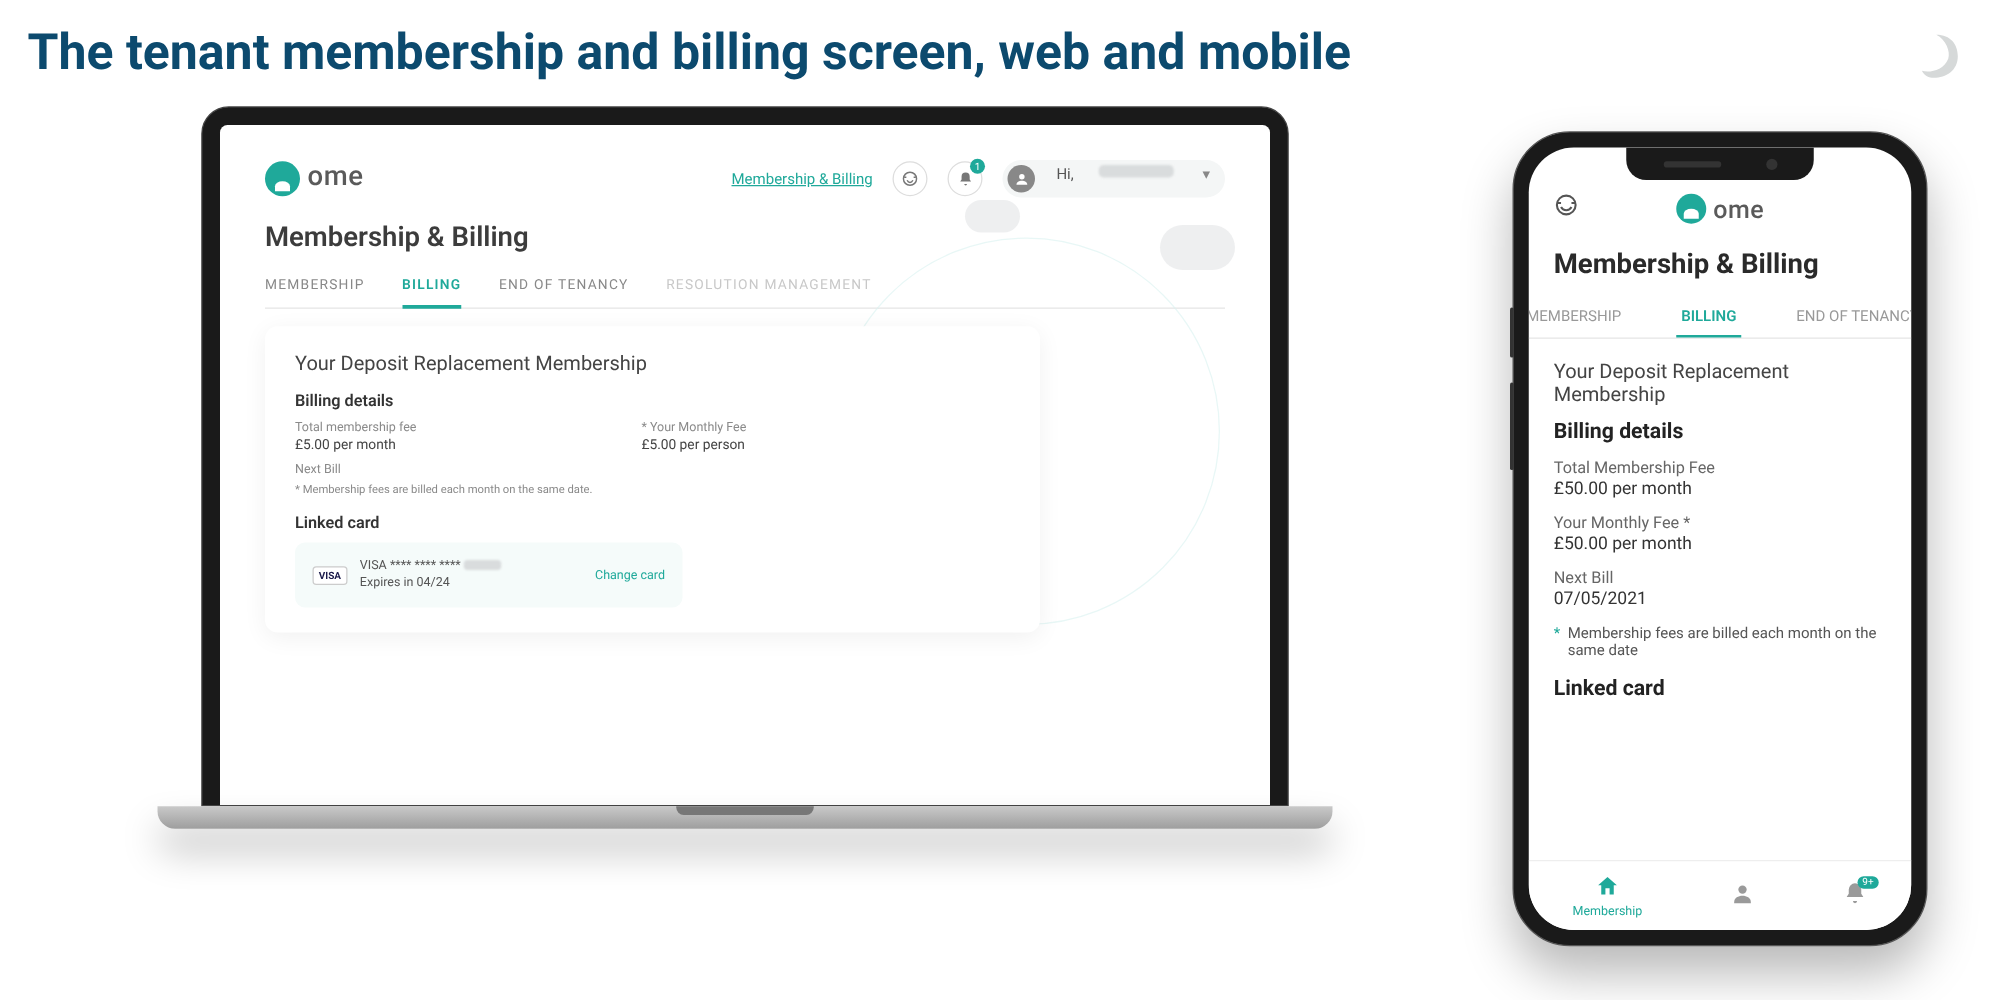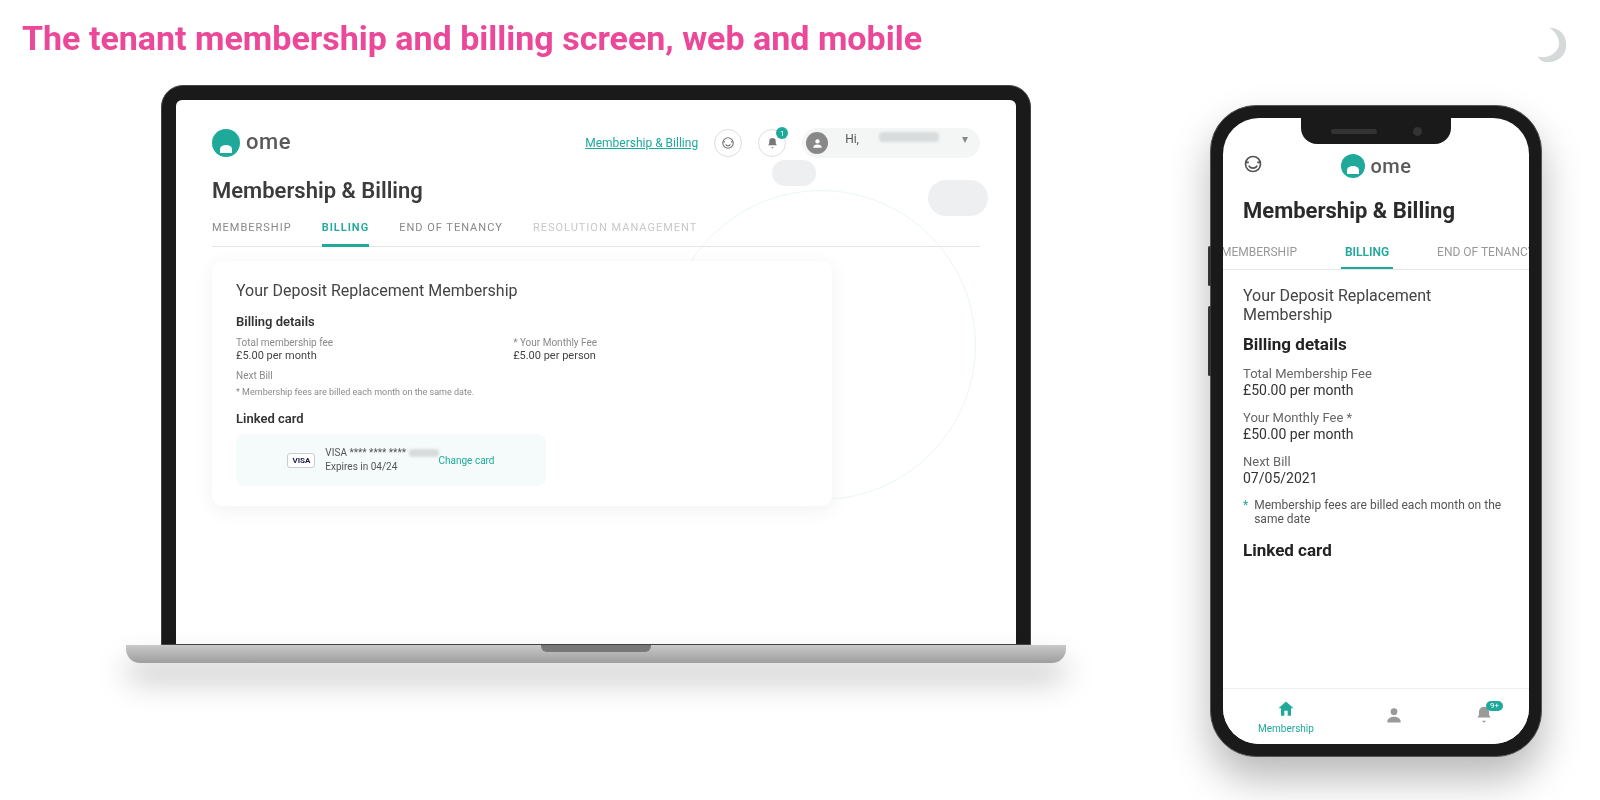--- a/index.html
+++ b/index.html
@@ -1,17 +1,17 @@
 <!DOCTYPE html>
 <html><head>
 <meta charset="utf-8">
 <style>
 *{box-sizing:border-box;margin:0;padding:0;font-family:-apple-system,BlinkMacSystemFont,"Segoe UI",Roboto,sans-serif}
 body{background:#fff;width:1600px;height:800px;position:relative;overflow:hidden}
-.page-title{position:absolute;top:18px;left:22px;font-size:34px;font-weight:700;color:#ec4899}
+.page-title{position:absolute;top:18px;left:22px;font-size:40px;font-weight:700;color:#0c4a6e}
 .corner-logo{position:absolute;top:22px;right:28px;width:46px;height:46px}
 .corner-logo svg{width:100%;height:100%}
 
 
 .laptop{position:absolute;top:85px;left:126px;width:940px;height:680px}
 .laptop-screen-frame{width:870px;height:560px;margin:0 auto;background:#1a1a1a;border-radius:22px 22px 0 0;padding:14px 14px 0 14px;position:relative;border:1px solid #444}
 .laptop-screen{width:100%;height:100%;background:#fff;border-radius:6px 6px 0 0;overflow:hidden;position:relative}
 .laptop-base{width:940px;height:18px;background:linear-gradient(to bottom,#c9c9c9,#9e9e9e);border-radius:0 0 14px 14px;position:relative;box-shadow:0 18px 30px rgba(0,0,0,.25)}
 .laptop-notch{position:absolute;top:0;left:50%;transform:translateX(-50%);width:110px;height:7px;background:#777;border-radius:0 0 6px 6px}
 
@@ -40,21 +40,21 @@
 .tab.disabled{color:#c8c8c8}
 
 .card{background:#fff;border-radius:10px;box-shadow:0 4px 20px rgba(0,0,0,.06);padding:20px 24px;margin-top:14px;position:relative;z-index:2;width:620px}
 .card h3{font-size:16px;font-weight:400;color:#444;margin-bottom:14px}
 .sub-h{font-size:13px;font-weight:600;color:#333;margin:8px 0}
 .detail-row{display:flex;gap:180px;margin-bottom:8px}
 .detail-label{font-size:10px;color:#8a8a8a;margin-bottom:1px}
 .detail-val{font-size:11px;color:#444}
 .note{font-size:9px;color:#8a8a8a;margin:6px 0 14px}
 
-.linked-card-box{background:#f5fbfa;border-radius:8px;padding:12px 14px;display:flex;align-items:center;justify-content:center;width:310px}
+.linked-card-box{background:#f5fbfa;border-radius:8px;padding:12px 14px;display:flex;align-items:center;justify-content:space-between;width:310px}
 .lc-left{display:flex;align-items:center;gap:10px}
 .visa-badge{background:#fff;border:1px solid #ccc;border-radius:3px;padding:2px 4px;font-size:8px;font-weight:700;color:#1a1a4a}
 .lc-text{font-size:10px;color:#555;line-height:1.4}
 .lc-text .blur{display:inline-block;width:30px;height:8px;background:#d9dcdd;border-radius:3px;filter:blur(1px);vertical-align:middle}
 .change-link{color:#1fa99a;font-size:10px}
 
 
 .phone{position:absolute;top:105px;right:58px;width:332px;height:652px;border-radius:46px;background:#1a1a1a;padding:12px;box-shadow:0 22px 40px rgba(0,0,0,.28);border:1px solid #555}
 .phone::before{content:"";position:absolute;left:-3px;top:140px;width:3px;height:40px;background:#333;border-radius:2px}
 .phone::after{content:"";position:absolute;left:-3px;top:200px;width:3px;height:70px;background:#333;border-radius:2px}

